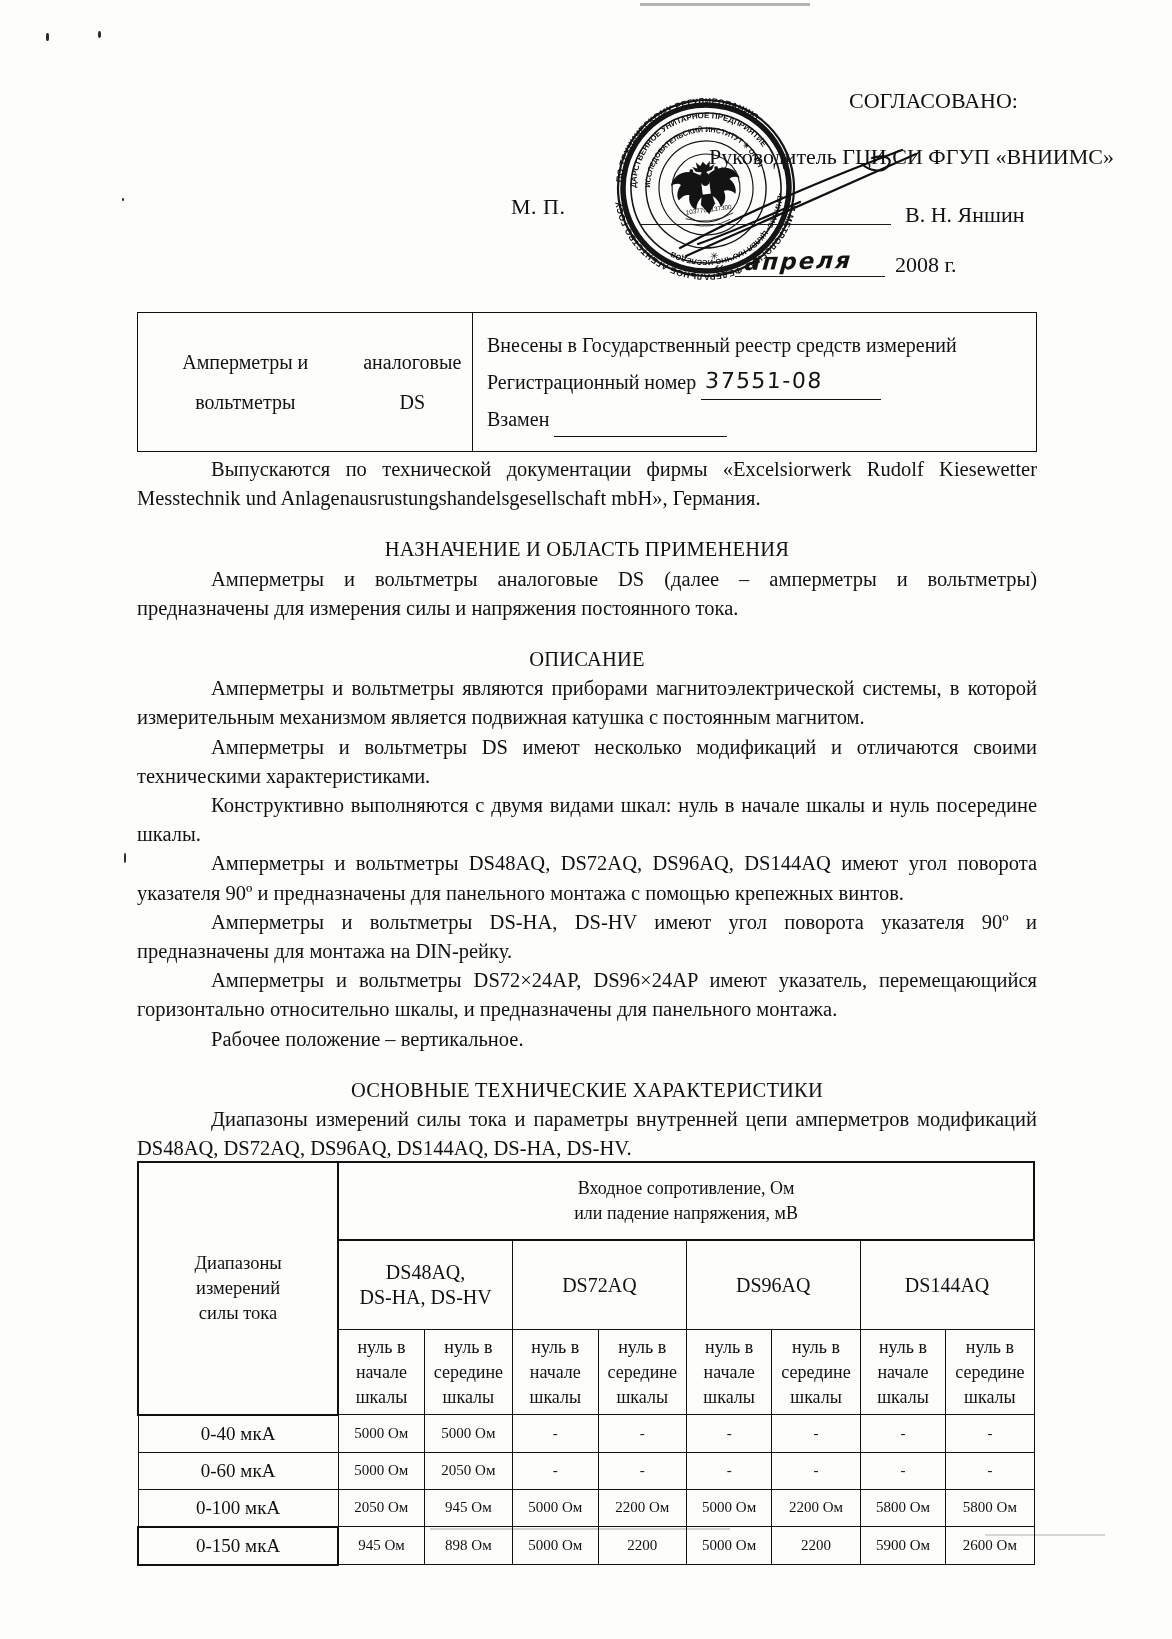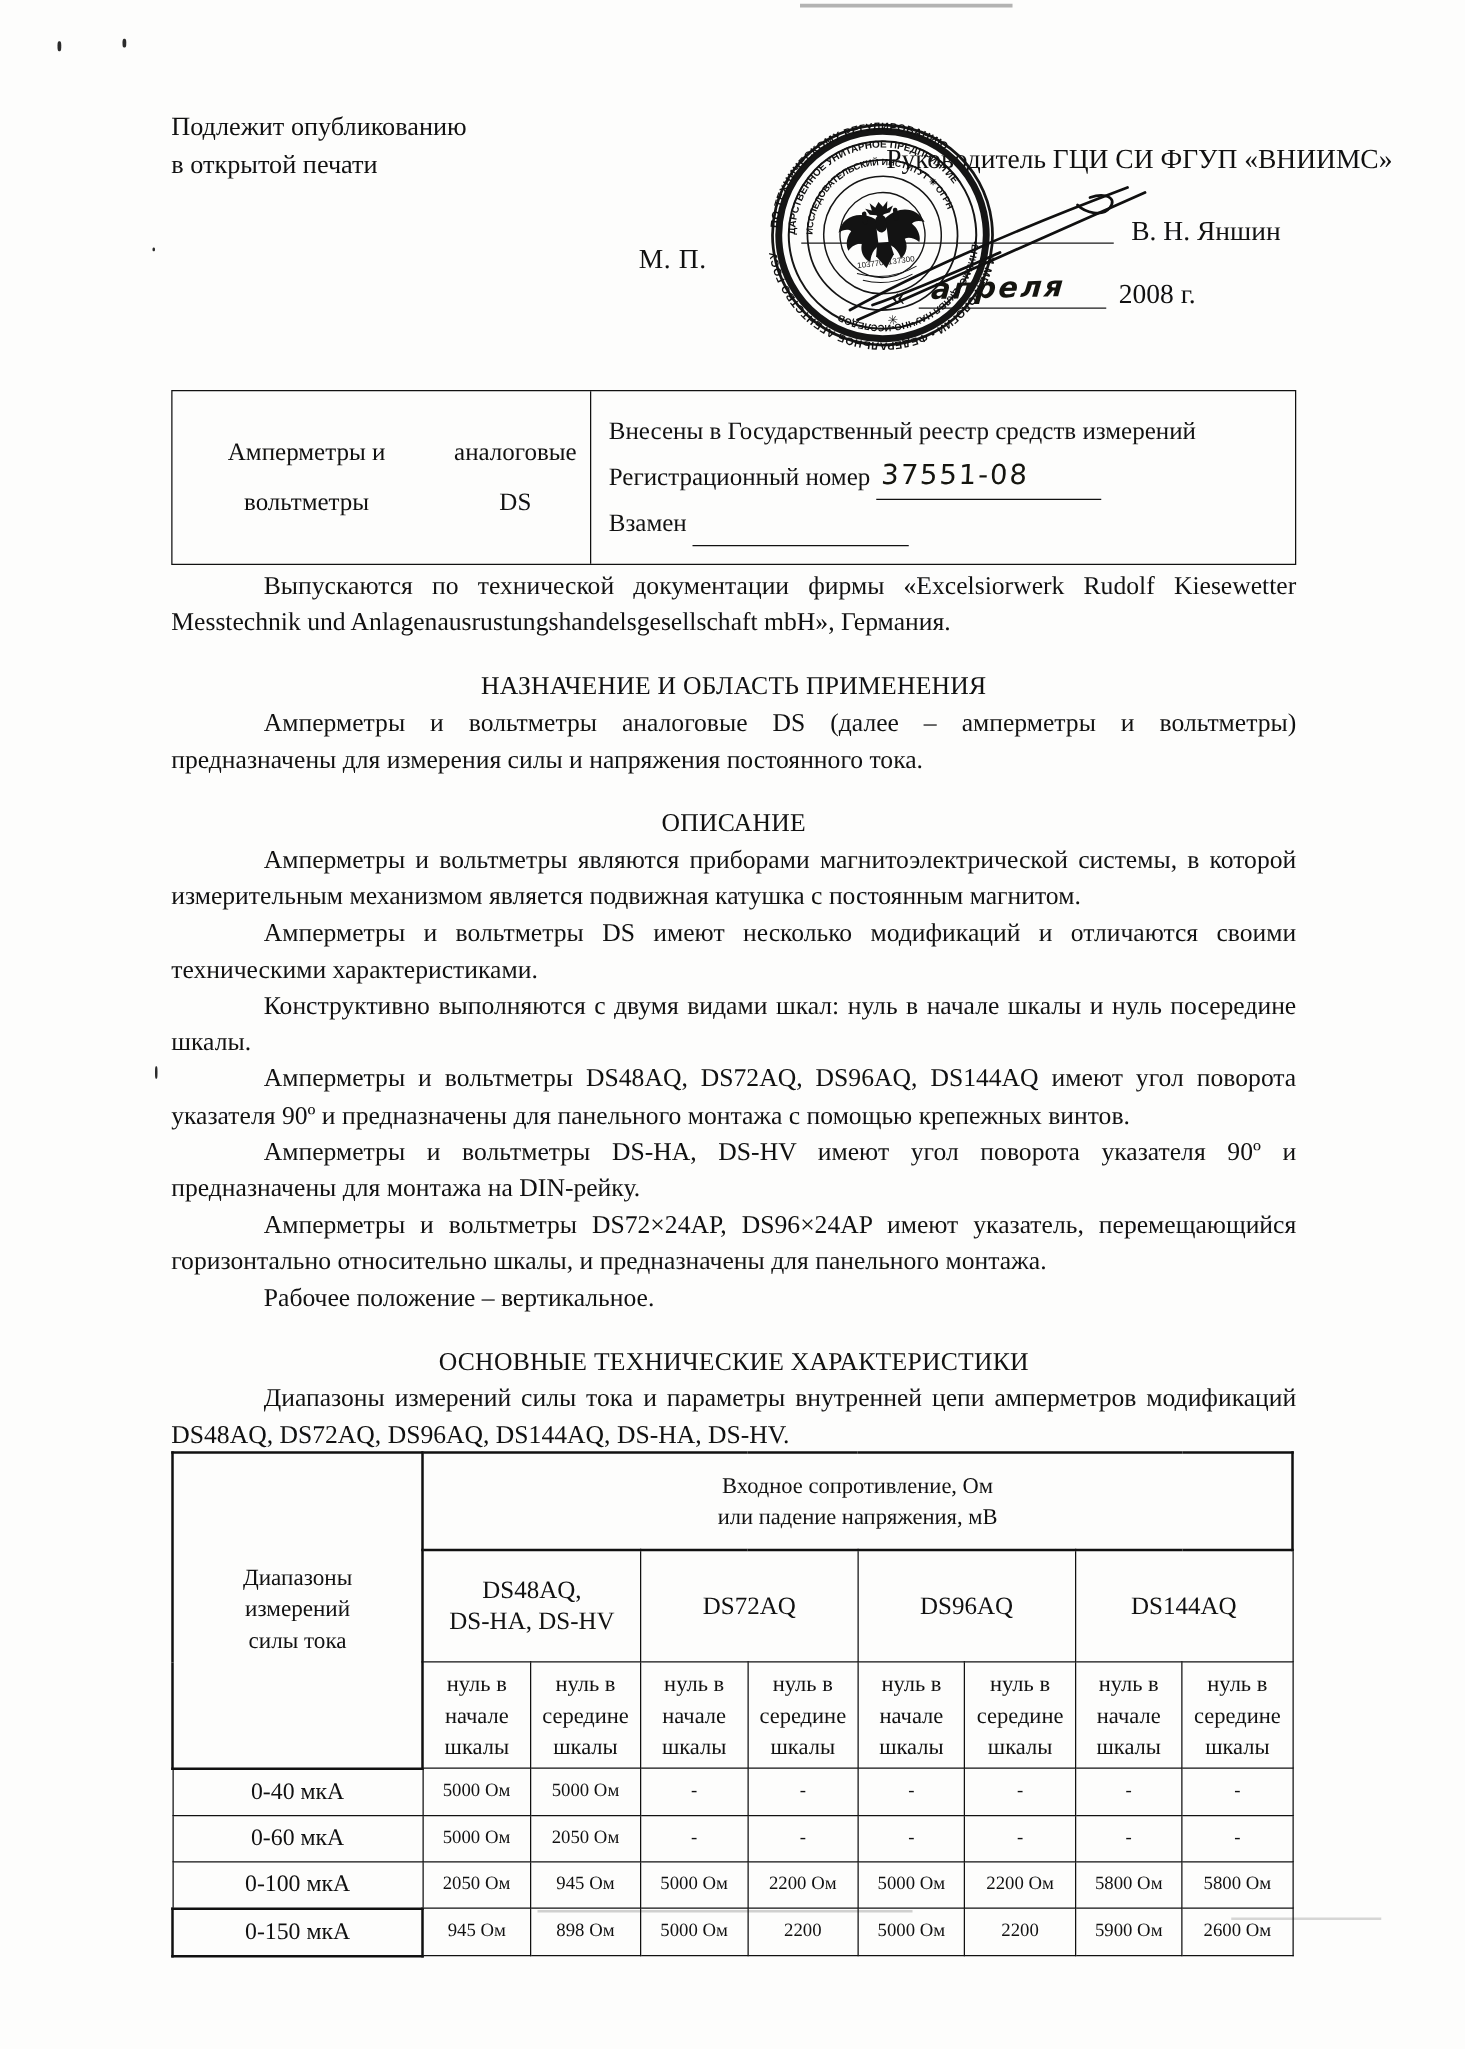--- a/index.html
+++ b/index.html
@@ -221,28 +221,25 @@
   <div class="scan-mark" style="left:640px; top:3px; width:170px; height:3px;"></div>
   <div class="scan-mark" style="left:430px; top:1528px; width:300px; height:2px; opacity:.45;"></div>
   <div class="scan-mark" style="left:985px; top:1534px; width:120px; height:2px; opacity:.4;"></div>
   <div class="speck" style="left:46px; top:33px; width:3px; height:8px;"></div>
   <div class="speck" style="left:98px; top:31px; width:3px; height:7px;"></div>
   <div class="speck" style="left:122px; top:198px; width:2px; height:3px;"></div>
   <div class="speck" style="left:124px; top:853px; width:2px; height:10px;"></div>
 
   <div class="hdr">
 
-    <div class="hdr-left">
-      <div>Подлежит опубликованию</div>
-      <div>в открытой печати</div>
-    </div>
 
     <div class="hdr-mp">М. П.</div>
 
     <div class="hdr-right">
+      <span class="soglasovano">СОГЛАСОВАНО:</span>
       <span class="post-line">Руководитель ГЦИ СИ ФГУП «ВНИИМС»</span>
       <div class="sign-row">
         <div class="sign-line"></div>
         <span class="sign-name">В. Н. Яншин</span>
       </div>
       <div class="date-row">
         <span class="date-quote">«</span>
         <span class="date-hand">апреля</span>
         <span class="date-underline"></span>
         <span class="date-year">2008 г.</span>

